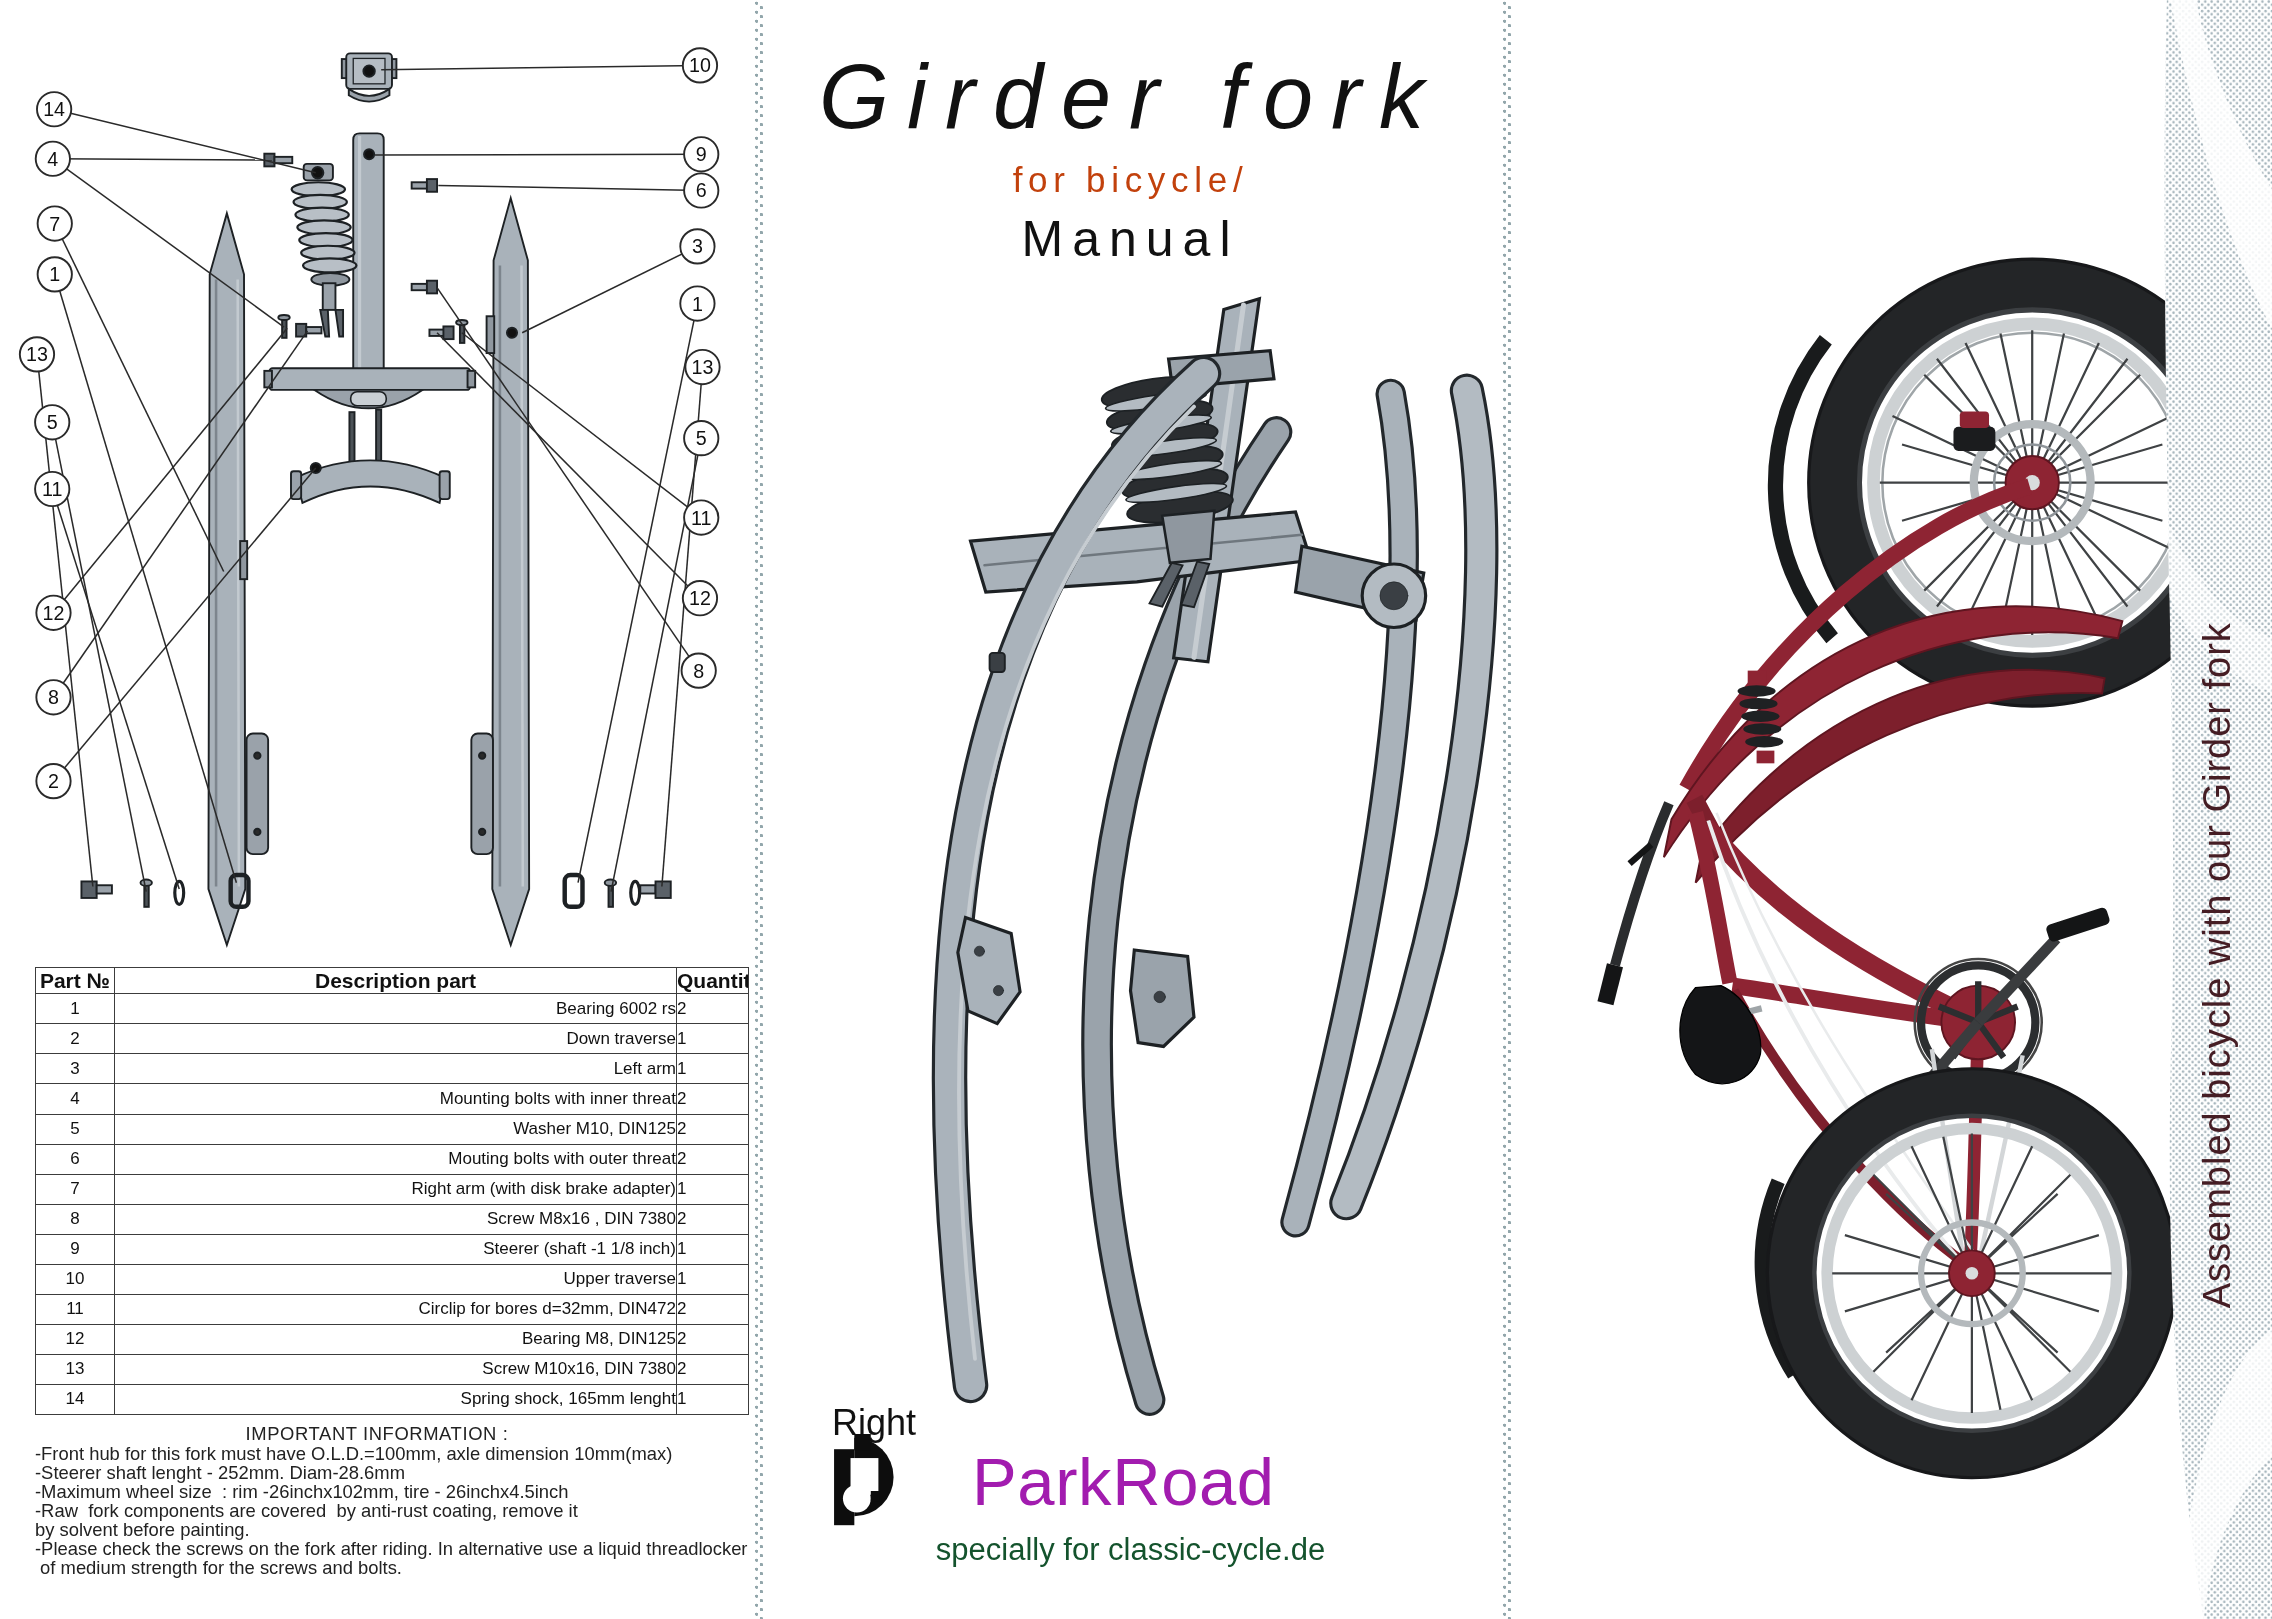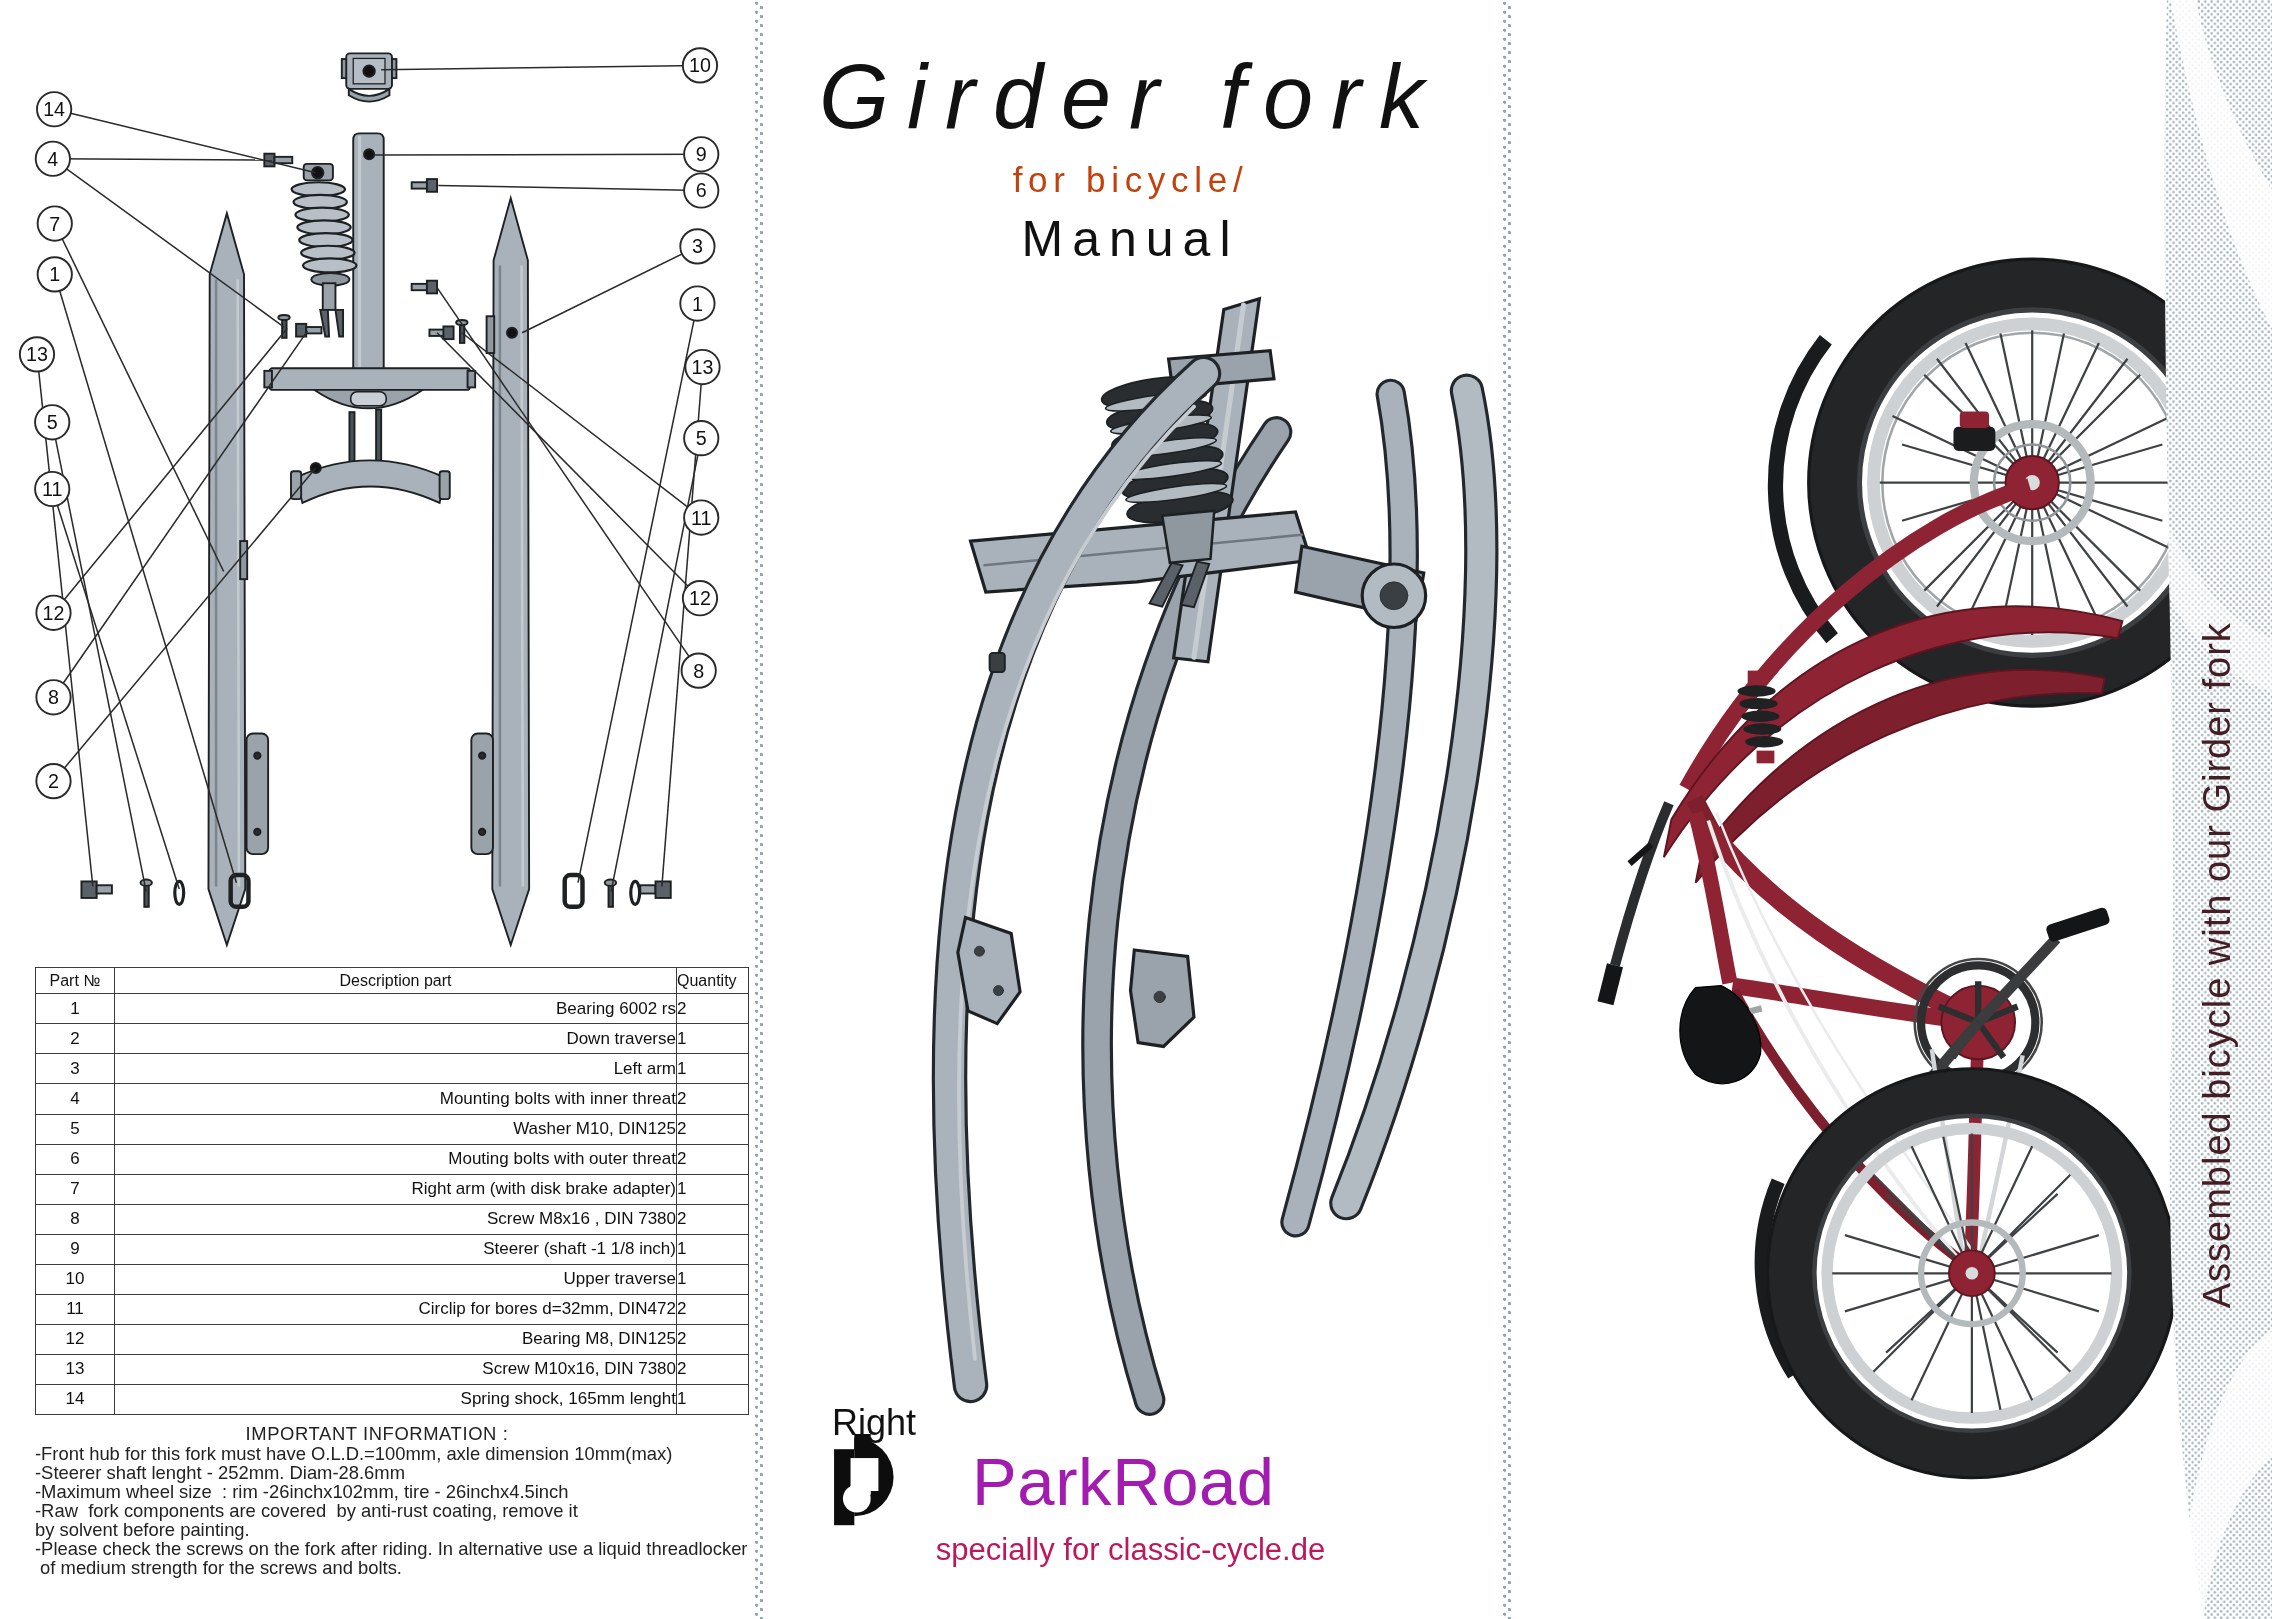--- a/index.html
+++ b/index.html
@@ -13,28 +13,28 @@
     background-size:9.5px 9px;}
   
   .m-title{left:756px;top:46px;width:749px;text-align:center;
            font-size:90px;letter-spacing:18px;color:#111;font-style:italic;}
   .m-sub{left:756px;top:160px;width:749px;text-align:center;
          font-size:35px;letter-spacing:5.7px;color:#c2410c;}
   .m-manual{left:756px;top:210px;width:749px;text-align:center;
             font-size:50px;letter-spacing:9px;color:#111;}
   .m-from{left:832px;top:1402px;font-size:36px;color:#111;}
   .m-brand{left:972px;top:1443px;font-size:67px;letter-spacing:0.6px;color:#a21caf;}
-  .m-tagline{left:756px;top:1532px;width:749px;text-align:center;font-size:31px;color:#be185d;}
+  .m-tagline{left:756px;top:1532px;width:749px;text-align:center;font-size:31px;color:#14532d;}
   
   table.parts{position:absolute;left:35px;top:967px;width:713px;height:448px;
               border-collapse:collapse;table-layout:fixed;font-size:17px;color:#111;}
   table.parts th,table.parts td{border:1px solid #3c3c3c;padding:0;vertical-align:middle;
               overflow:hidden;white-space:nowrap;}
   table.parts{border:1.6px solid #222;}
-  table.parts th{font-weight:normal;font-size:16px;height:25.4px;}
+  table.parts th{font-weight:bold;font-size:21px;height:25.4px;}
   col.c-no{width:79px;} col.c-desc{width:562px;} col.c-qty{width:72px;}
   th.h-no,td.t-no{text-align:center;}
   th.h-desc{text-align:center;}
   td.t-desc{text-align:right;padding-left:30.5px;}
   th.h-qty,td.t-qty{text-align:left;padding-left:7.6px;}
   
   .notes{left:7px;top:1424px;width:740px;font-size:18.4px;line-height:19px;color:#222;}
   .notes .hd{text-align:center;width:100%;margin-bottom:1.3px;letter-spacing:0.6px;}
   .notes .ln{white-space:pre;margin-left:28px;}
   svg text{font-family:"Liberation Sans", sans-serif;}

